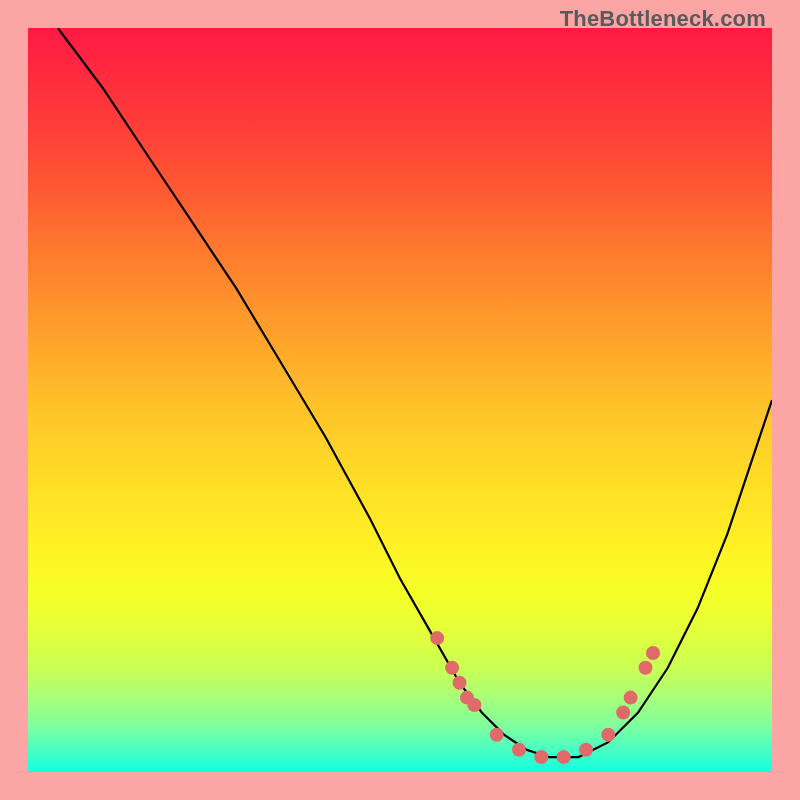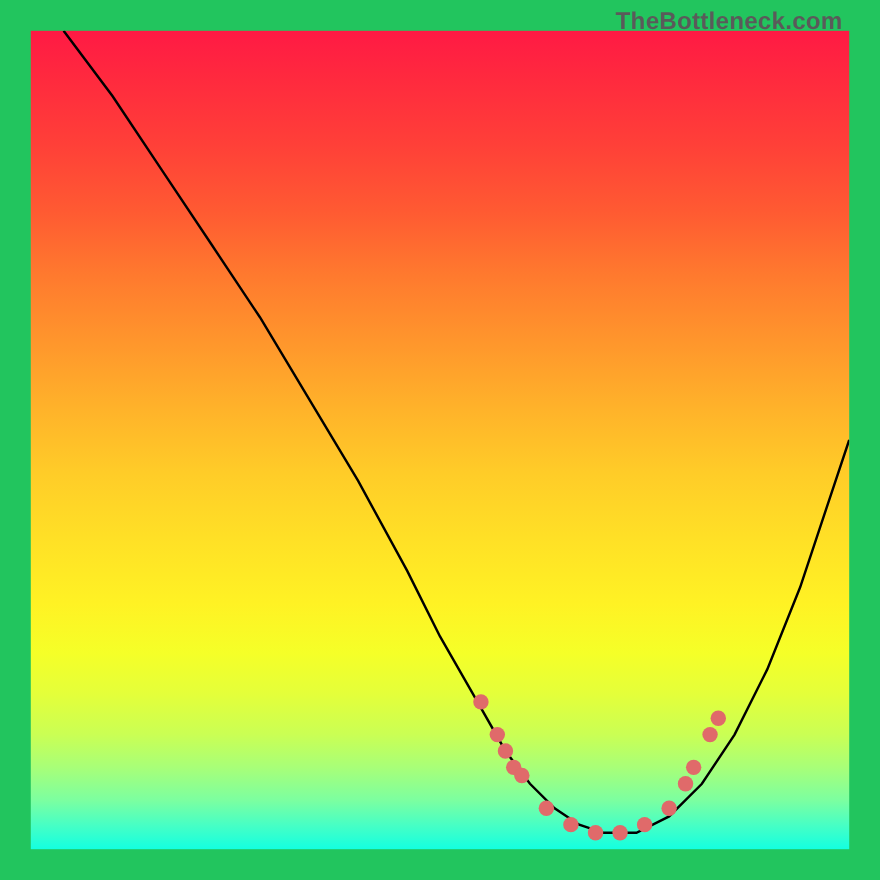--- a/index.html
+++ b/index.html
@@ -1,20 +1,20 @@
 <!DOCTYPE html>
 <html><head>
 <meta charset="utf-8">
 <style>
   * { margin: 0; padding: 0; box-sizing: border-box; }
   html, body { width: 800px; height: 800px; background: #000; overflow: hidden; }
   .frame {
     position: absolute;
     left: 0; top: 0; width: 800px; height: 800px;
-    background: #22c55e;
+    background: #fca5a5;
   }
   .plot {
     position: absolute;
     left: 28px; top: 28px;
     width: 744px; height: 744px;
     background: linear-gradient(to bottom,
       #ff1a44 0%,
       #ff2a3e 6%,
       #ff4038 14%,
       #ff5a32 22%,

